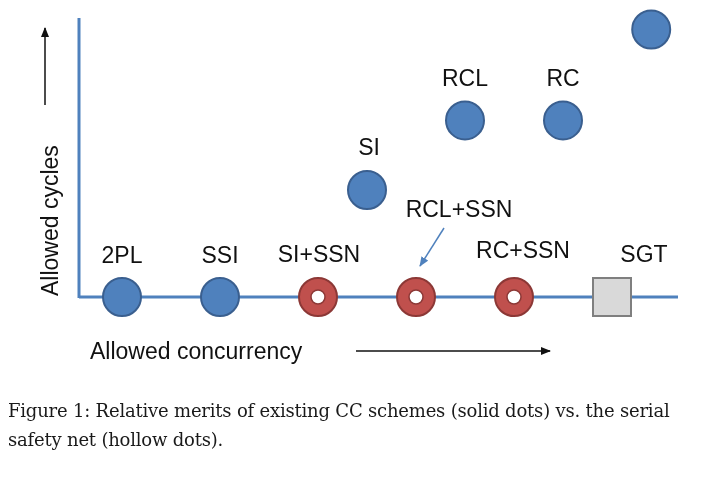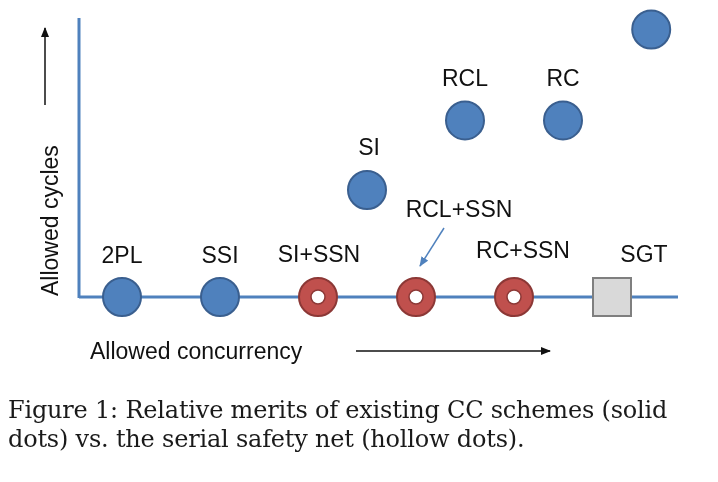--- a/index.html
+++ b/index.html
@@ -2,21 +2,21 @@
 <html><head>
 <meta charset="utf-8">
 <style>
   html, body { margin: 0; padding: 0; background: #ffffff; }
   body { width: 718px; height: 482px; position: relative; overflow: hidden; }
   #diagram { position: absolute; left: 0; top: 0; }
   .lbl { font-family: "Liberation Sans", sans-serif; font-size: 23px; fill: #111; }
   .axis-lbl { font-family: "Liberation Sans", sans-serif; font-size: 23px; fill: #111; }
   #caption {
     position: absolute; left: 8px; top: 396px; width: 710px;
-    font-family: "DejaVu Serif", serif; font-size: 24px; line-height: 29px; color: #1a1a1a;
+    font-family: "DejaVu Serif", serif; font-size: 18px; line-height: 29px; color: #1a1a1a;
     letter-spacing: -0.2px;
   }
 </style>
 </head>
 <body>
 
 <svg id="diagram" width="718" height="390" viewBox="0 0 718 390">
   <defs>
     <marker id="arrowhead" markerWidth="10" markerHeight="8" refX="9" refY="4" orient="auto" markerUnits="userSpaceOnUse">
       <path d="M0,0 L10,4 L0,8 z" fill="#111"></path>

